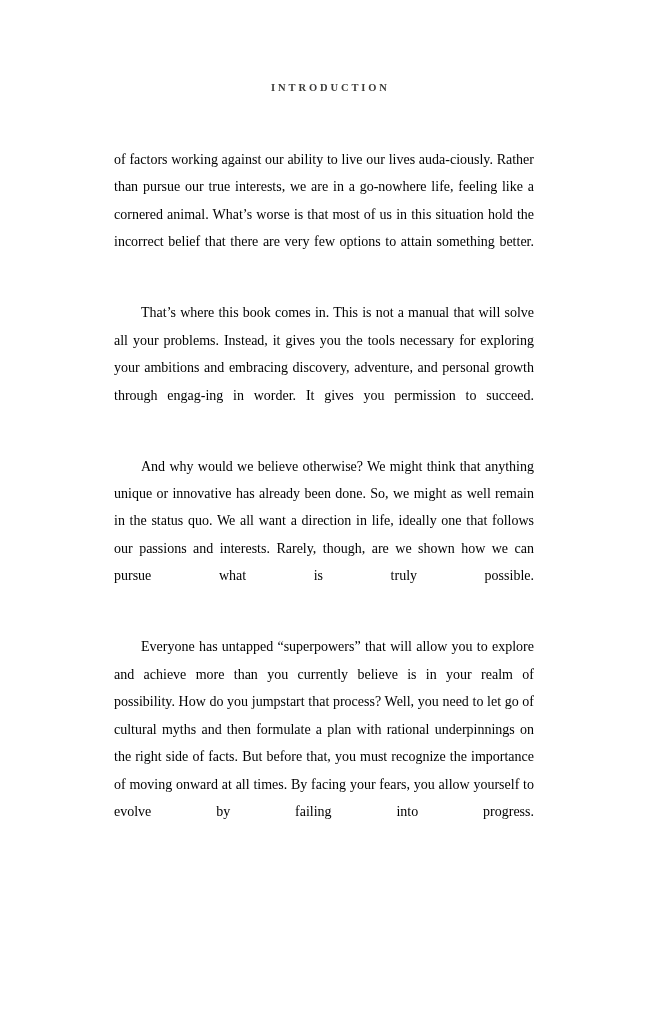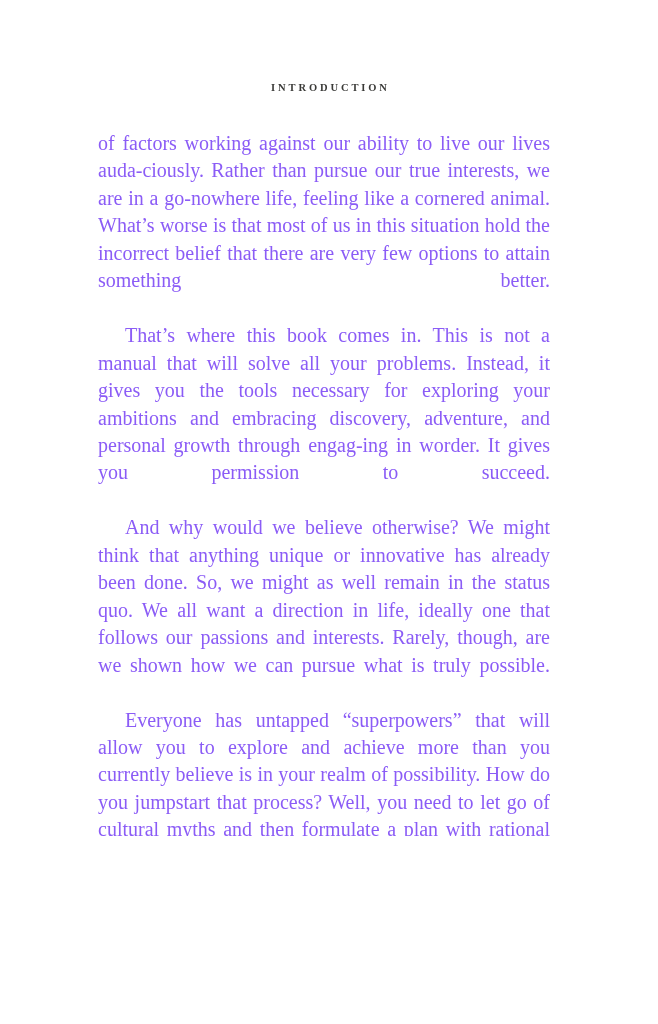--- a/index.html
+++ b/index.html
@@ -42,24 +42,24 @@
 
   
   .text-block {
     position: absolute;
     top: 130px;
     left: 98px;
     width: 452px;
   }
 
   .para {
-    margin: 0;
-    font-size: 20px;
+    margin: 16px;
+    font-size: 14px;
     line-height: 27.45px;
-    color: #8b5cf6;
+    color: #000000;
     text-align: justify;
     text-justify: inter-word;
     hyphens: manual;
     -webkit-hyphens: manual;
     word-spacing: 0.1px;
   }
 
   .para.indent {
     text-indent: 27px;
   }

